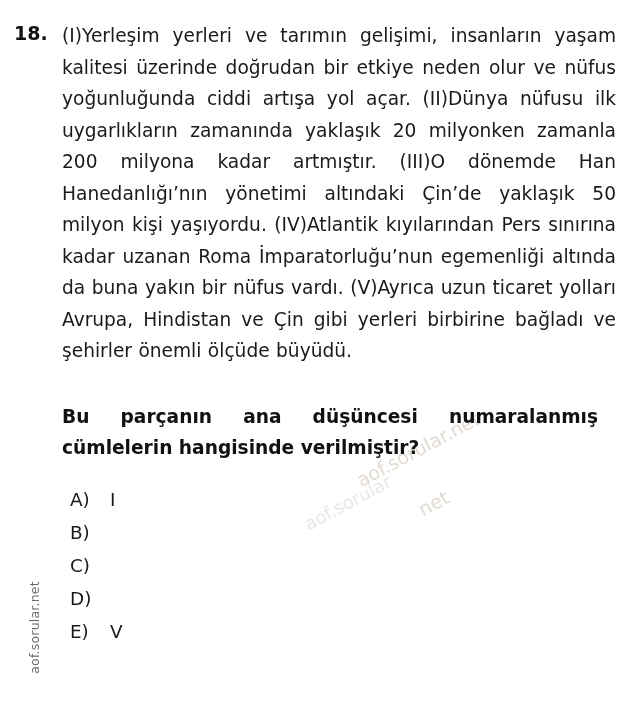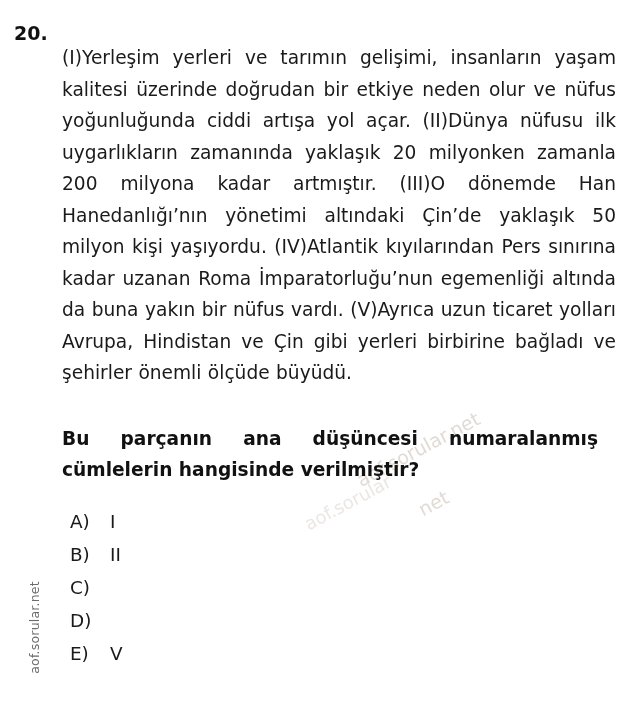--- a/index.html
+++ b/index.html
@@ -72,21 +72,20 @@
     color: #111111;
     z-index: 10;
   }
 
   .content {
     position: absolute;
     left: 62px;
     top: 20px;
     width: 554px;
     z-index: 8;
-    margin-top: 22px;
   }
 
   .para {
     font-family: "DejaVu Sans", sans-serif;
     font-size: 18.6px;
     line-height: 31.5px;
     color: #1a1a1a;
     text-align: justify;
     text-justify: inter-word;
     margin: 0;
@@ -132,35 +131,34 @@
 <div class="page">
 
   <div class="side-watermark">
     <div class="vtext">aof.sorular.net</div>
   </div>
 
   <div class="wm-diag wm-1">aof.sorular.net</div>
   <div class="wm-diag wm-2">net</div>
   <div class="wm-diag wm-3">aof.sorular</div>
 
-  <div class="qnum">20.</div>
+  <div class="qnum">18.</div>
 
   <div class="content">
     <p class="para">(I)Yerleşim yerleri ve tarımın gelişimi, insanların yaşam kalitesi üzerinde doğrudan bir etkiye neden olur ve nüfus yoğunluğunda ciddi artışa yol açar. (II)Dünya nüfusu ilk uygarlıkların zamanında yaklaşık 20 milyonken zamanla 200 milyona kadar artmıştır. (III)O dönemde Han Hanedanlığı’nın yönetimi altındaki Çin’de yaklaşık 50 milyon kişi yaşıyordu. (IV)Atlantik kıyılarından Pers sınırına kadar uzanan Roma İmparatorluğu’nun egemenliği altında da buna yakın bir nüfus vardı. (V)Ayrıca uzun ticaret yolları Avrupa, Hindistan ve Çin gibi        yerleri birbirine bağladı ve şehirler önemli ölçüde büyüdü.</p>
 
     <p class="question">Bu parçanın ana düşüncesi numaralanmış cümlelerin hangisinde verilmiştir?</p>
 
     <div class="choices">
       <div class="choice">
         <span class="lbl">A)</span>
         <span class="val">I</span>
       </div>
       <div class="choice">
         <span class="lbl">B)</span>
-        <span class="val">II</span>
       </div>
       <div class="choice">
         <span class="lbl">C)</span>
       </div>
       <div class="choice">
         <span class="lbl">D)</span>
       </div>
       <div class="choice">
         <span class="lbl">E)</span>
         <span class="val">V</span>

